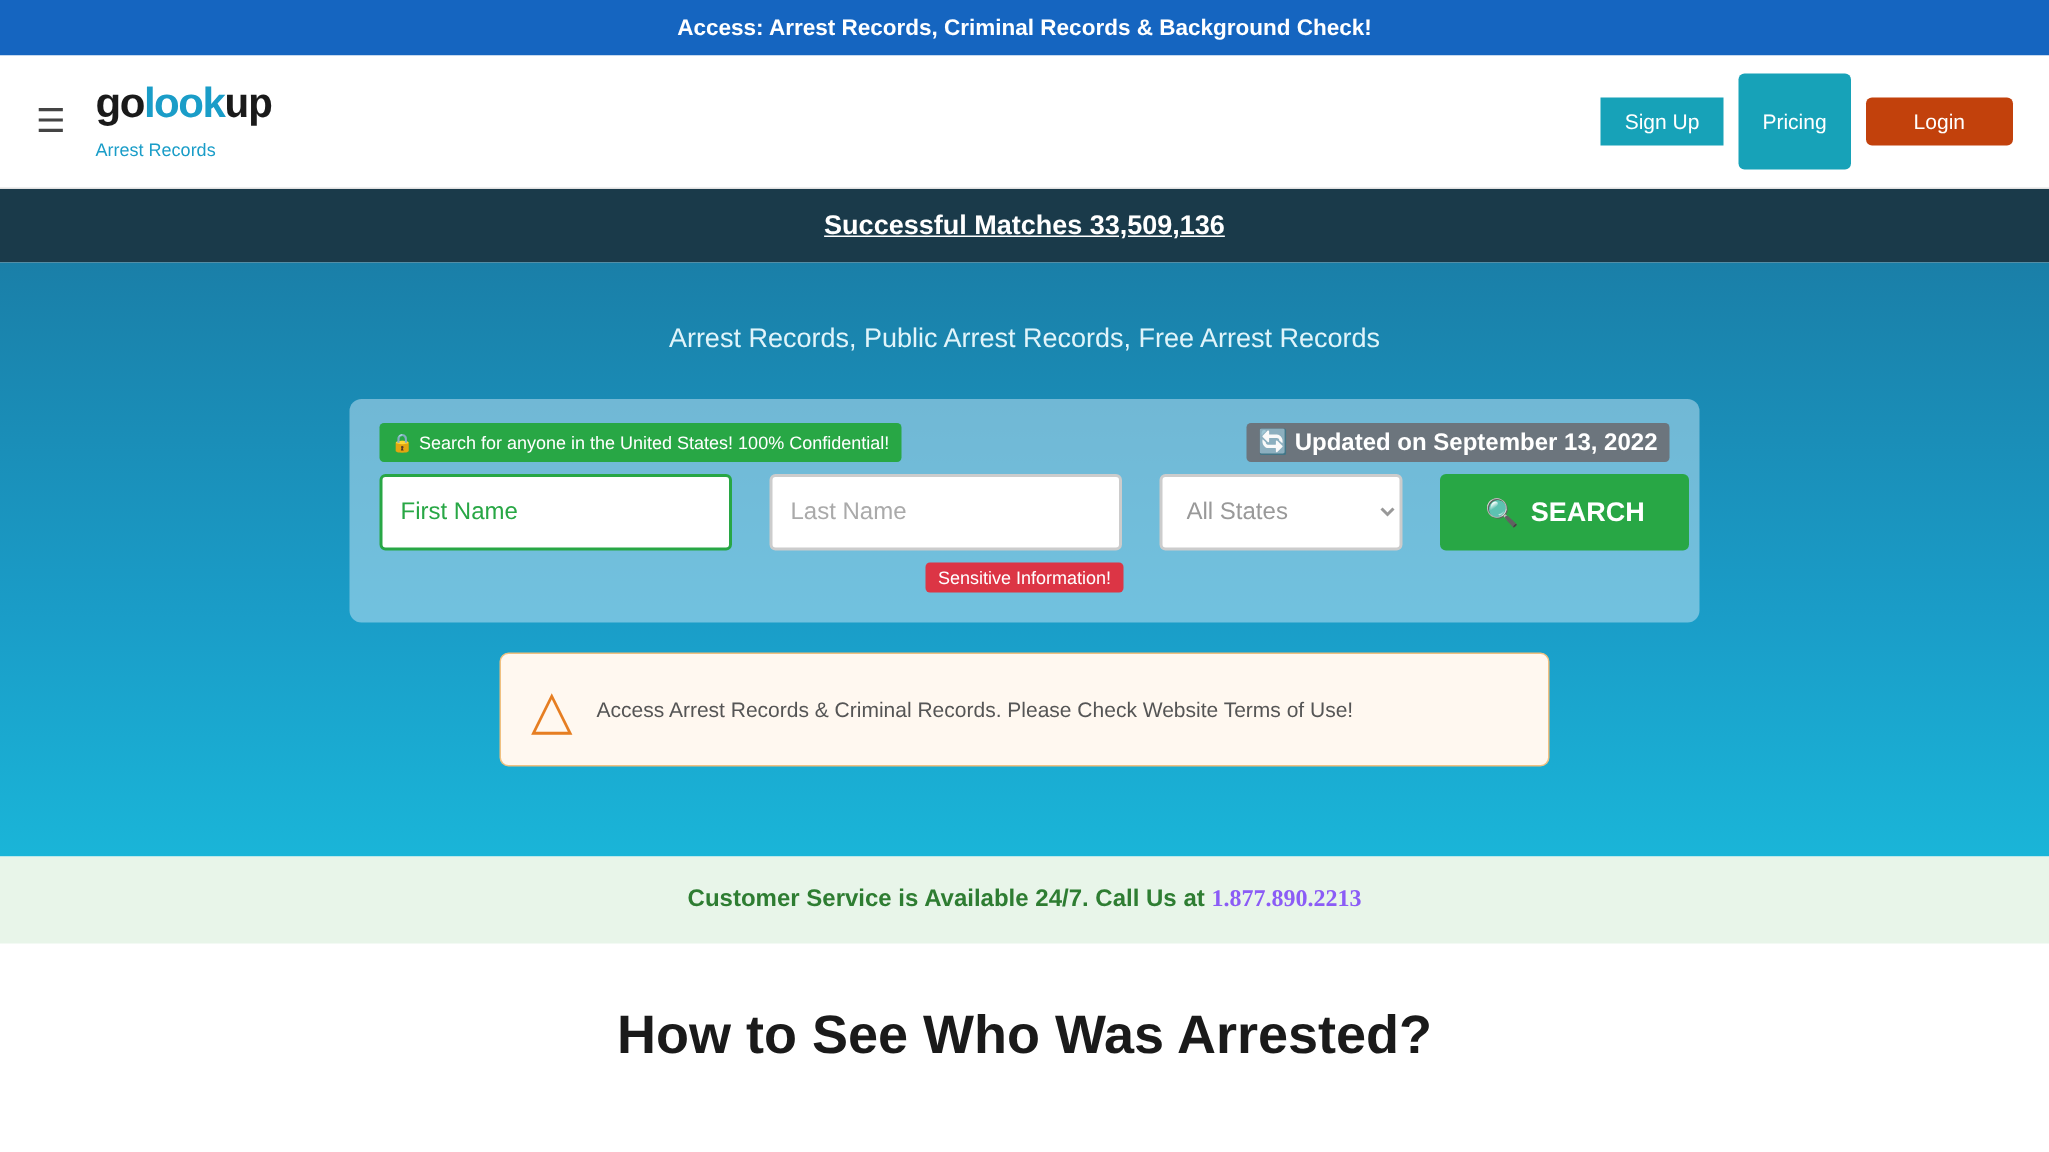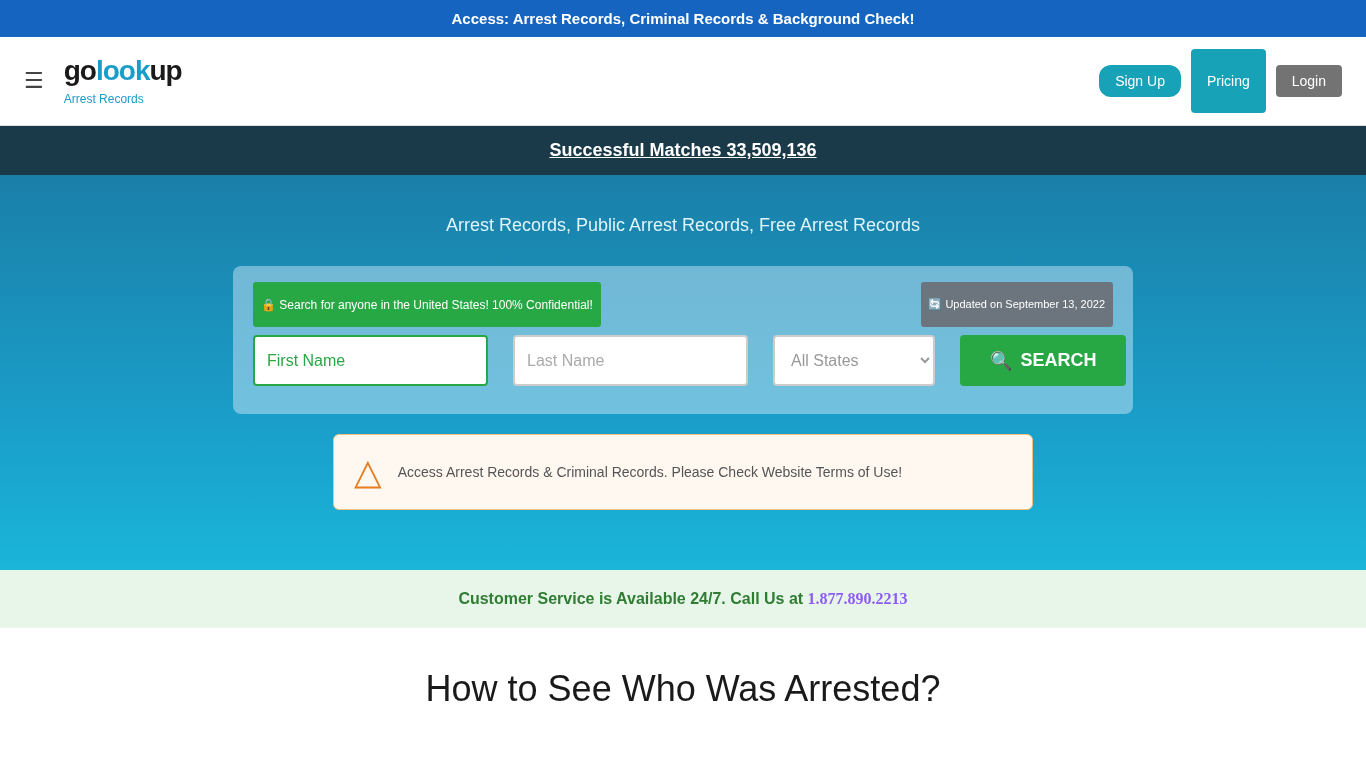--- a/index.html
+++ b/index.html
@@ -37,55 +37,55 @@
     }
     .logo-text {
       font-size: 28px;
       font-weight: bold;
       color: #1a1a1a;
       letter-spacing: -1px;
       line-height: 1;
     }
     .logo-text span.go { color: #1a1a1a; }
     .logo-text span.look { color: #1a9dc8; }
-    .logo-text span.up { color: #1a1a1a; }
+    .logo-text span.up { color: #1a1a1a; font-family: Liberation Mono, monospace; }
     .logo-subtitle {
       font-size: 12px;
       color: #1a9dc8;
       margin-top: 7px;
     }
     .header-nav {
       margin-left: auto;
       display: flex;
       gap: 10px;
       align-items: center;
     }
     .btn-signup {
       background: #17a2b8;
       color: #fff;
       border: none;
       padding: 8px 16px;
-      border-radius: 12px;
+      border-radius: 0;
       font-size: 14px;
       cursor: pointer;
     }
     .btn-pricing {
       background: #17a2b8;
       color: #fff;
       border: none;
       padding: 24px 16px;
       border-radius: 4px;
       font-size: 14px;
       cursor: pointer;
     }
     .btn-login {
-      background: #737373;
+      background: #c2410c;
       color: #fff;
       border: none;
-      padding: 8px 16px;
+      padding: 8px 32px;
       border-radius: 4px;
       font-size: 14px;
       cursor: pointer;
       text-align: right;
     }
 
     
     .stats-bar {
       background: #1a3a4a;
       color: #fff;
@@ -133,26 +133,27 @@
       font-size: 12px;
       padding: 3px 8px;
       border-radius: 3px;
       display: flex;
       align-items: center;
       gap: 4px;
     }
     .label-updated {
       background: #6c757d;
       color: #fff;
-      font-size: 11px;
-      padding: 16px 8px;
+      font-size: 16px;
+      padding: 3px 8px;
       border-radius: 3px;
       display: flex;
       align-items: center;
       gap: 4px;
+      font-weight: bold;
     }
     .search-fields {
       display: flex;
       gap: 25px;
       margin-bottom: 8px;
     }
     .search-fields input, .search-fields select {
       flex: 1;
       padding: 14px 12px;
       border: 2px solid #ccc;
@@ -231,21 +232,21 @@
 
     
     .content-section {
       max-width: 900px;
       margin: 40px auto;
       padding: 0 20px;
       text-align: center;
     }
     .content-section h2 {
       font-size: 36px;
-      font-weight: normal;
+      font-weight: bold;
       color: #1a1a1a;
       margin-bottom: 36px;
     }
   </style>
 </head>
 <body>
 
 <div class="top-banner">
   <span>Access: Arrest Records, Criminal Records &amp; Background Check!</span>
 </div>
@@ -333,20 +334,23 @@
         <option>Washington</option>
         <option>West Virginia</option>
         <option>Wisconsin</option>
         <option>Wyoming</option>
       </select>
       <button class="btn-search">
         <span>🔍</span>
         <span>SEARCH</span>
       </button>
     </div>
+    <div>
+      <span class="sensitive-label">Sensitive Information!</span>
+    </div>
   </div>
 
   <div class="warning-notice">
     <span class="warning-icon">△</span>
     <span>Access Arrest Records &amp; Criminal Records. Please Check Website Terms of Use!</span>
   </div>
 </section>
 
 <div class="customer-service-bar">
   <span>Customer Service is Available 24/7. Call Us at </span><a href="tel:18778902213">1.877.890.2213</a>

